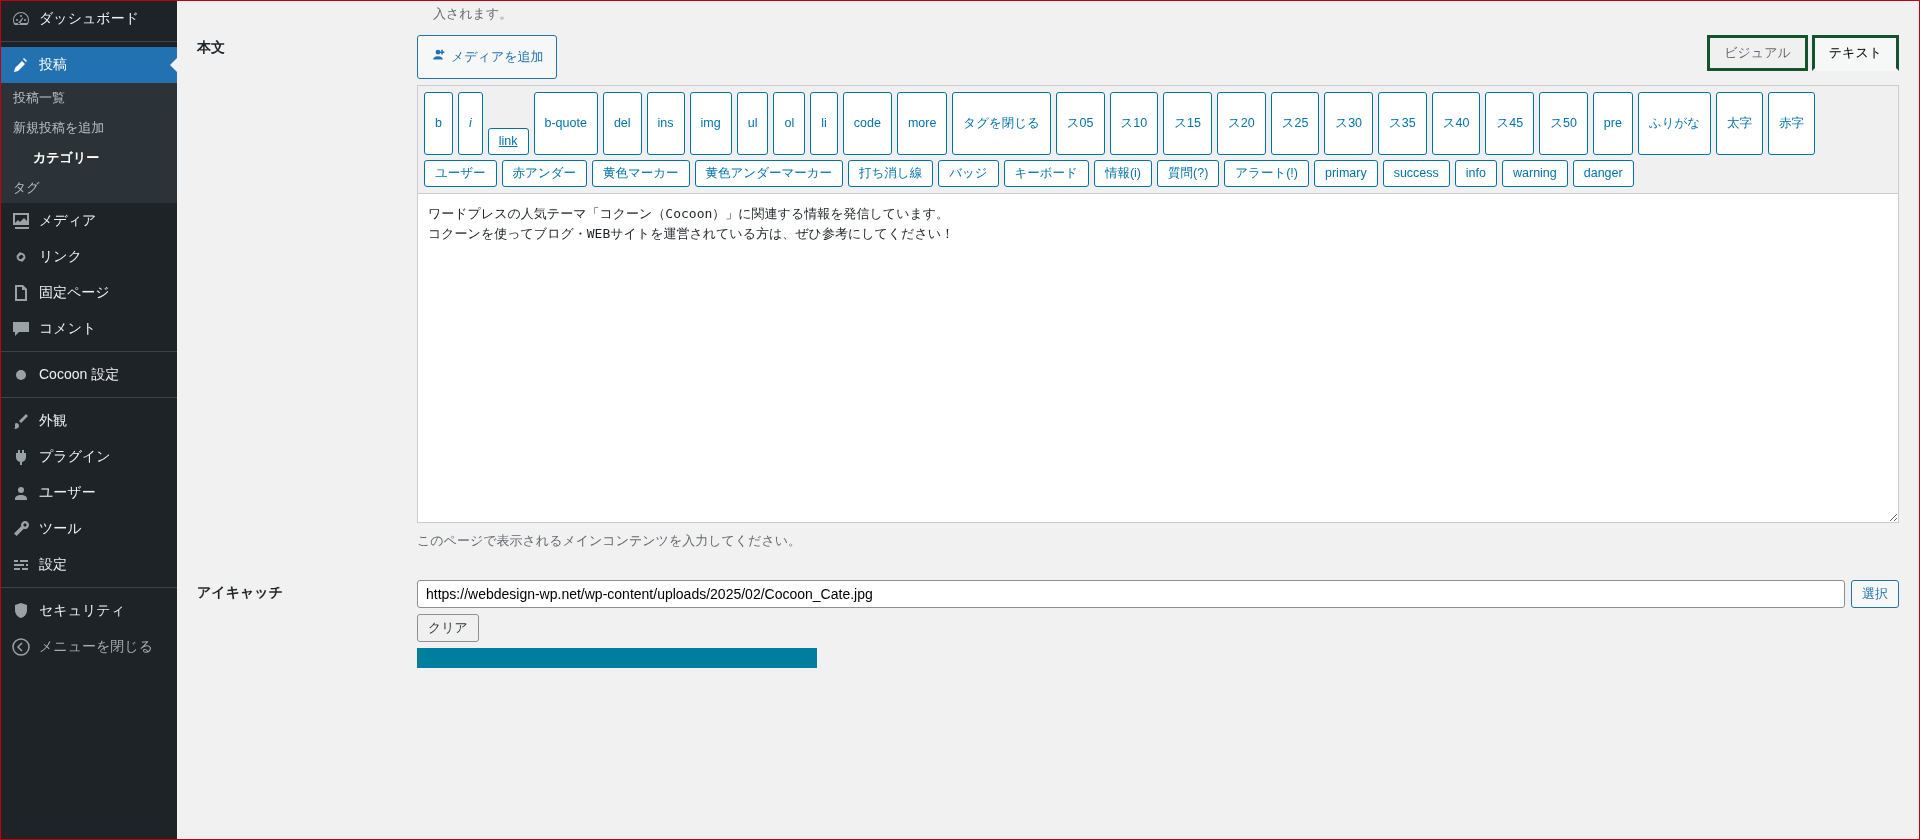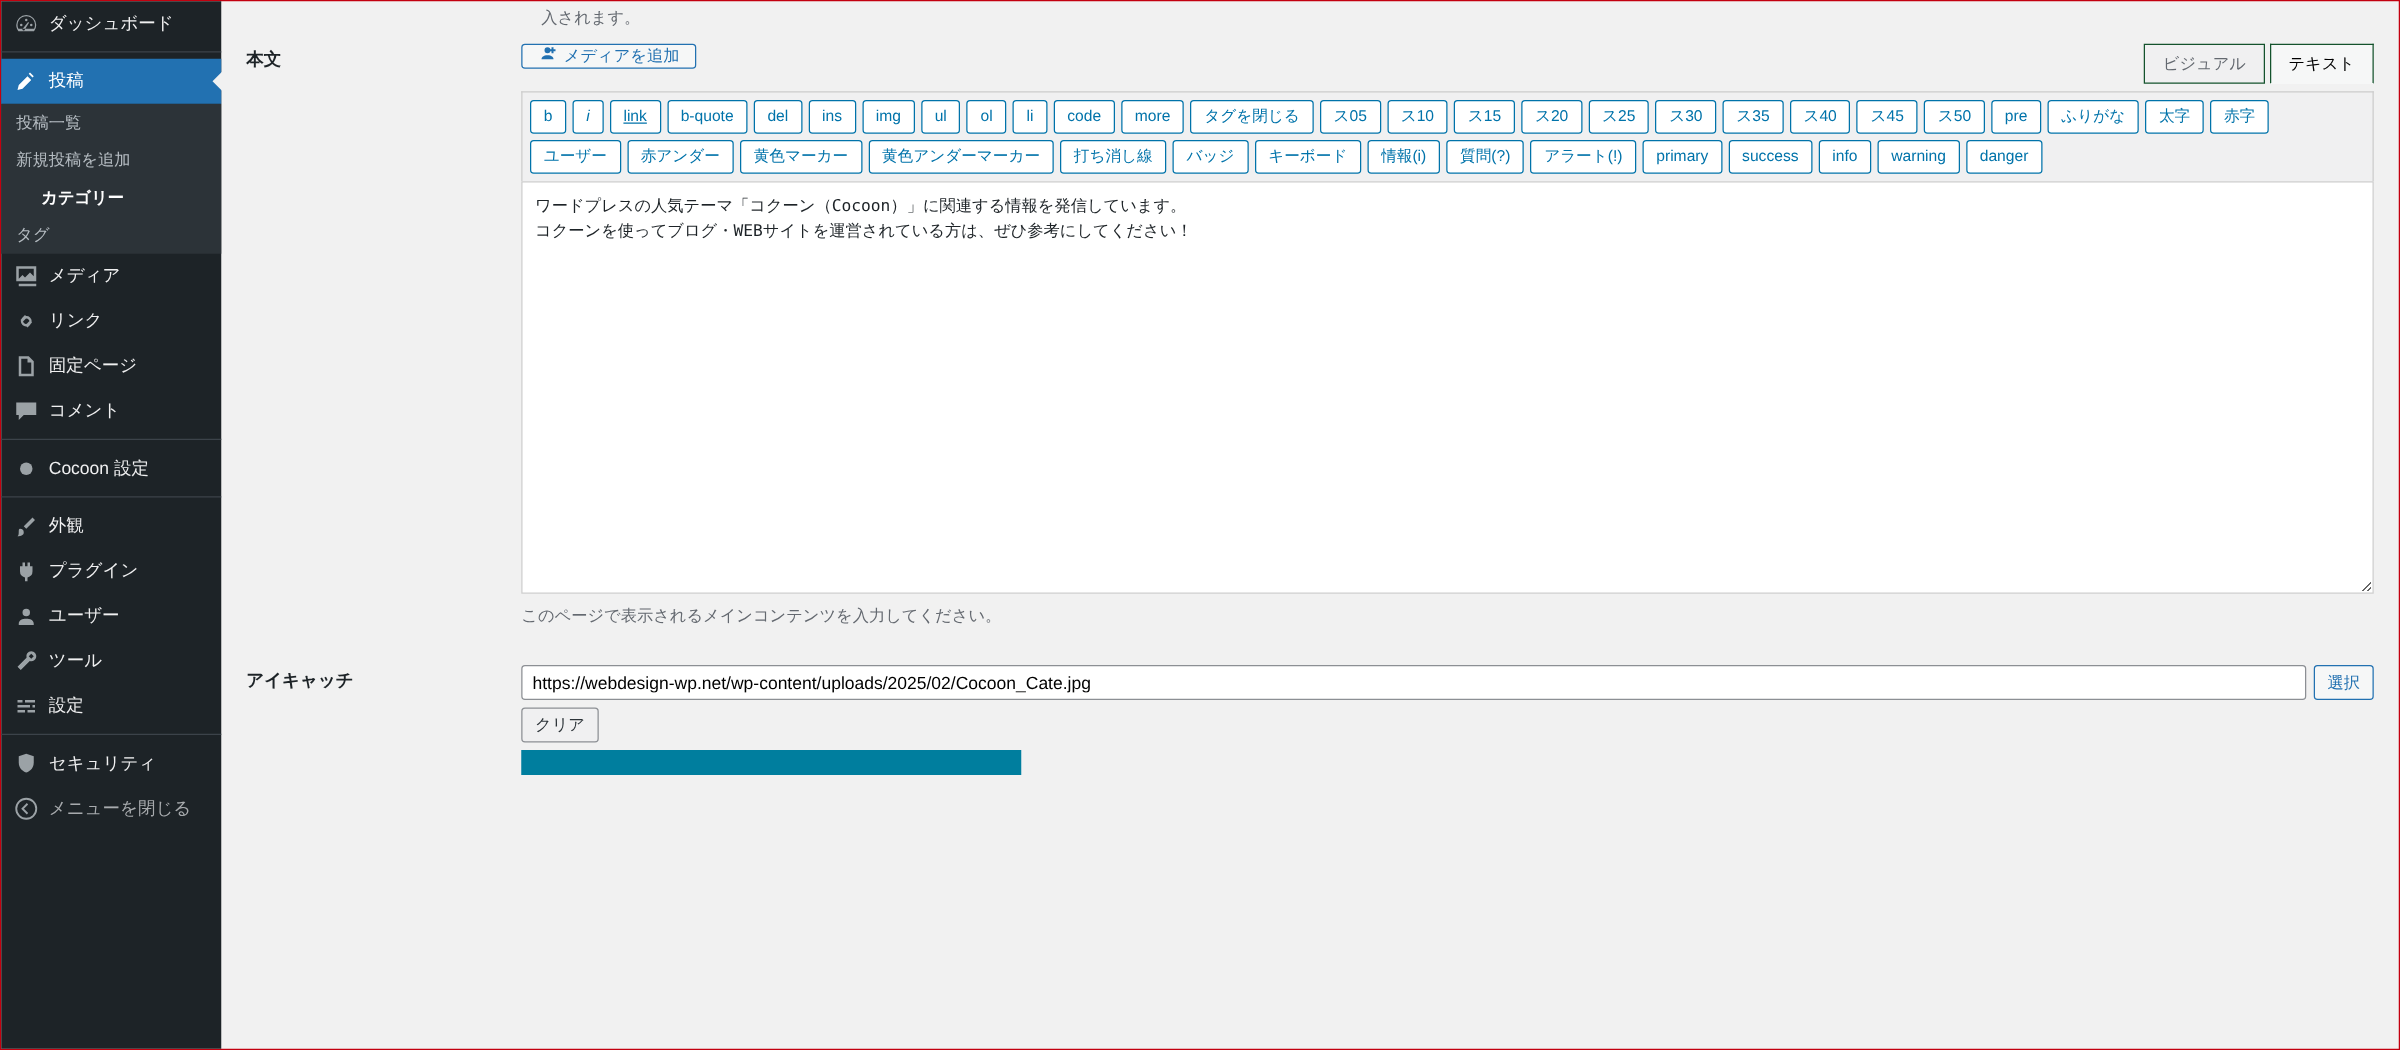--- a/index.html
+++ b/index.html
@@ -21,28 +21,28 @@
 
 
 .main { flex: 1; padding: 0 20px 20px 20px; overflow: auto; }
 .truncated-top { color: #646970; padding: 4px 0 12px 236px; font-size: 13px; }
 .field-row { display: flex; align-items: flex-start; margin-bottom: 30px; }
 .field-label { width: 220px; font-weight: 600; font-size: 14px; padding-top: 4px; flex-shrink: 0; }
 .field-content { flex: 1; position: relative; }
 
 
 .editor-top { display: flex; justify-content: space-between; align-items: flex-start; }
-.add-media-btn { display: inline-flex; align-items: center; border: 1px solid #2271b1; color: #2271b1; background: #f6f7f7; padding: 0 12px; border-radius: 3px; cursor: pointer; font-size: 13px; }
+.add-media-btn { display: inline-flex; align-items: center; border: 1px solid #2271b1; color: #2271b1; background: #f6f7f7; padding: 12px 12px; border-radius: 3px; cursor: pointer; font-size: 13px; }
 .add-media-btn svg { margin-right: 5px; fill: #2271b1; }
 .editor-tabs { display: flex; gap: 4px; }
-.editor-tab { padding: 6px 14px; background: #f0f0f1; border: 1px solid #14532d; cursor: pointer; font-size: 13px; color: #646970; text-align: right; }
+.editor-tab { padding: 6px 14px; background: #f0f0f1; border: 3px solid #14532d; cursor: pointer; font-size: 13px; color: #646970; text-align: right; }
 .editor-tab.active { background: #f6f7f7; border-bottom-color: #f6f7f7; color: #000; }
 .quicktags-bar { background: #f0f0f1; border: 1px solid #ccc; border-bottom: none; padding: 6px; margin-top: 6px; display: flex; flex-wrap: wrap; gap: 5px; }
 .qt-btn { border: 1px solid #0073aa; color: #0073aa; background: #fff; padding: 3px 10px; border-radius: 3px; cursor: pointer; font-size: 12.5px; line-height: 1.5; }
-.qt-btn.u { text-decoration: underline; }
+.qt-btn.u { text-decoration: underline; margin-top: 36px; }
 .qt-btn.i { font-style: italic; }
 .editor-textarea { width: 100%; height: 330px; border: 1px solid #ccc; padding: 10px; font-family: Consolas, Monaco, monospace; font-size: 13px; line-height: 1.6; resize: vertical; background: #fff; color: #1d2327; }
 .description { color: #646970; font-size: 13px; margin-top: 6px; }
 .annotation { position: absolute; top: 75px; left: 360px; color: #ff0000; font-size: 28px; font-weight: 700; pointer-events: none; letter-spacing: 4px; white-space: nowrap; }
 
 
 .input-row { display: flex; gap: 6px; }
 .text-input { flex: 1; padding: 4px 8px; border: 1px solid #8c8f94; border-radius: 3px; font-size: 14px; background: #fff; }
 .btn { padding: 4px 10px; border: 1px solid #2271b1; background: #f6f7f7; color: #2271b1; border-radius: 3px; cursor: pointer; font-size: 13px; }
 .btn.gray { border-color: #8c8f94; color: #2c3338; background: #f0f0f1; }

